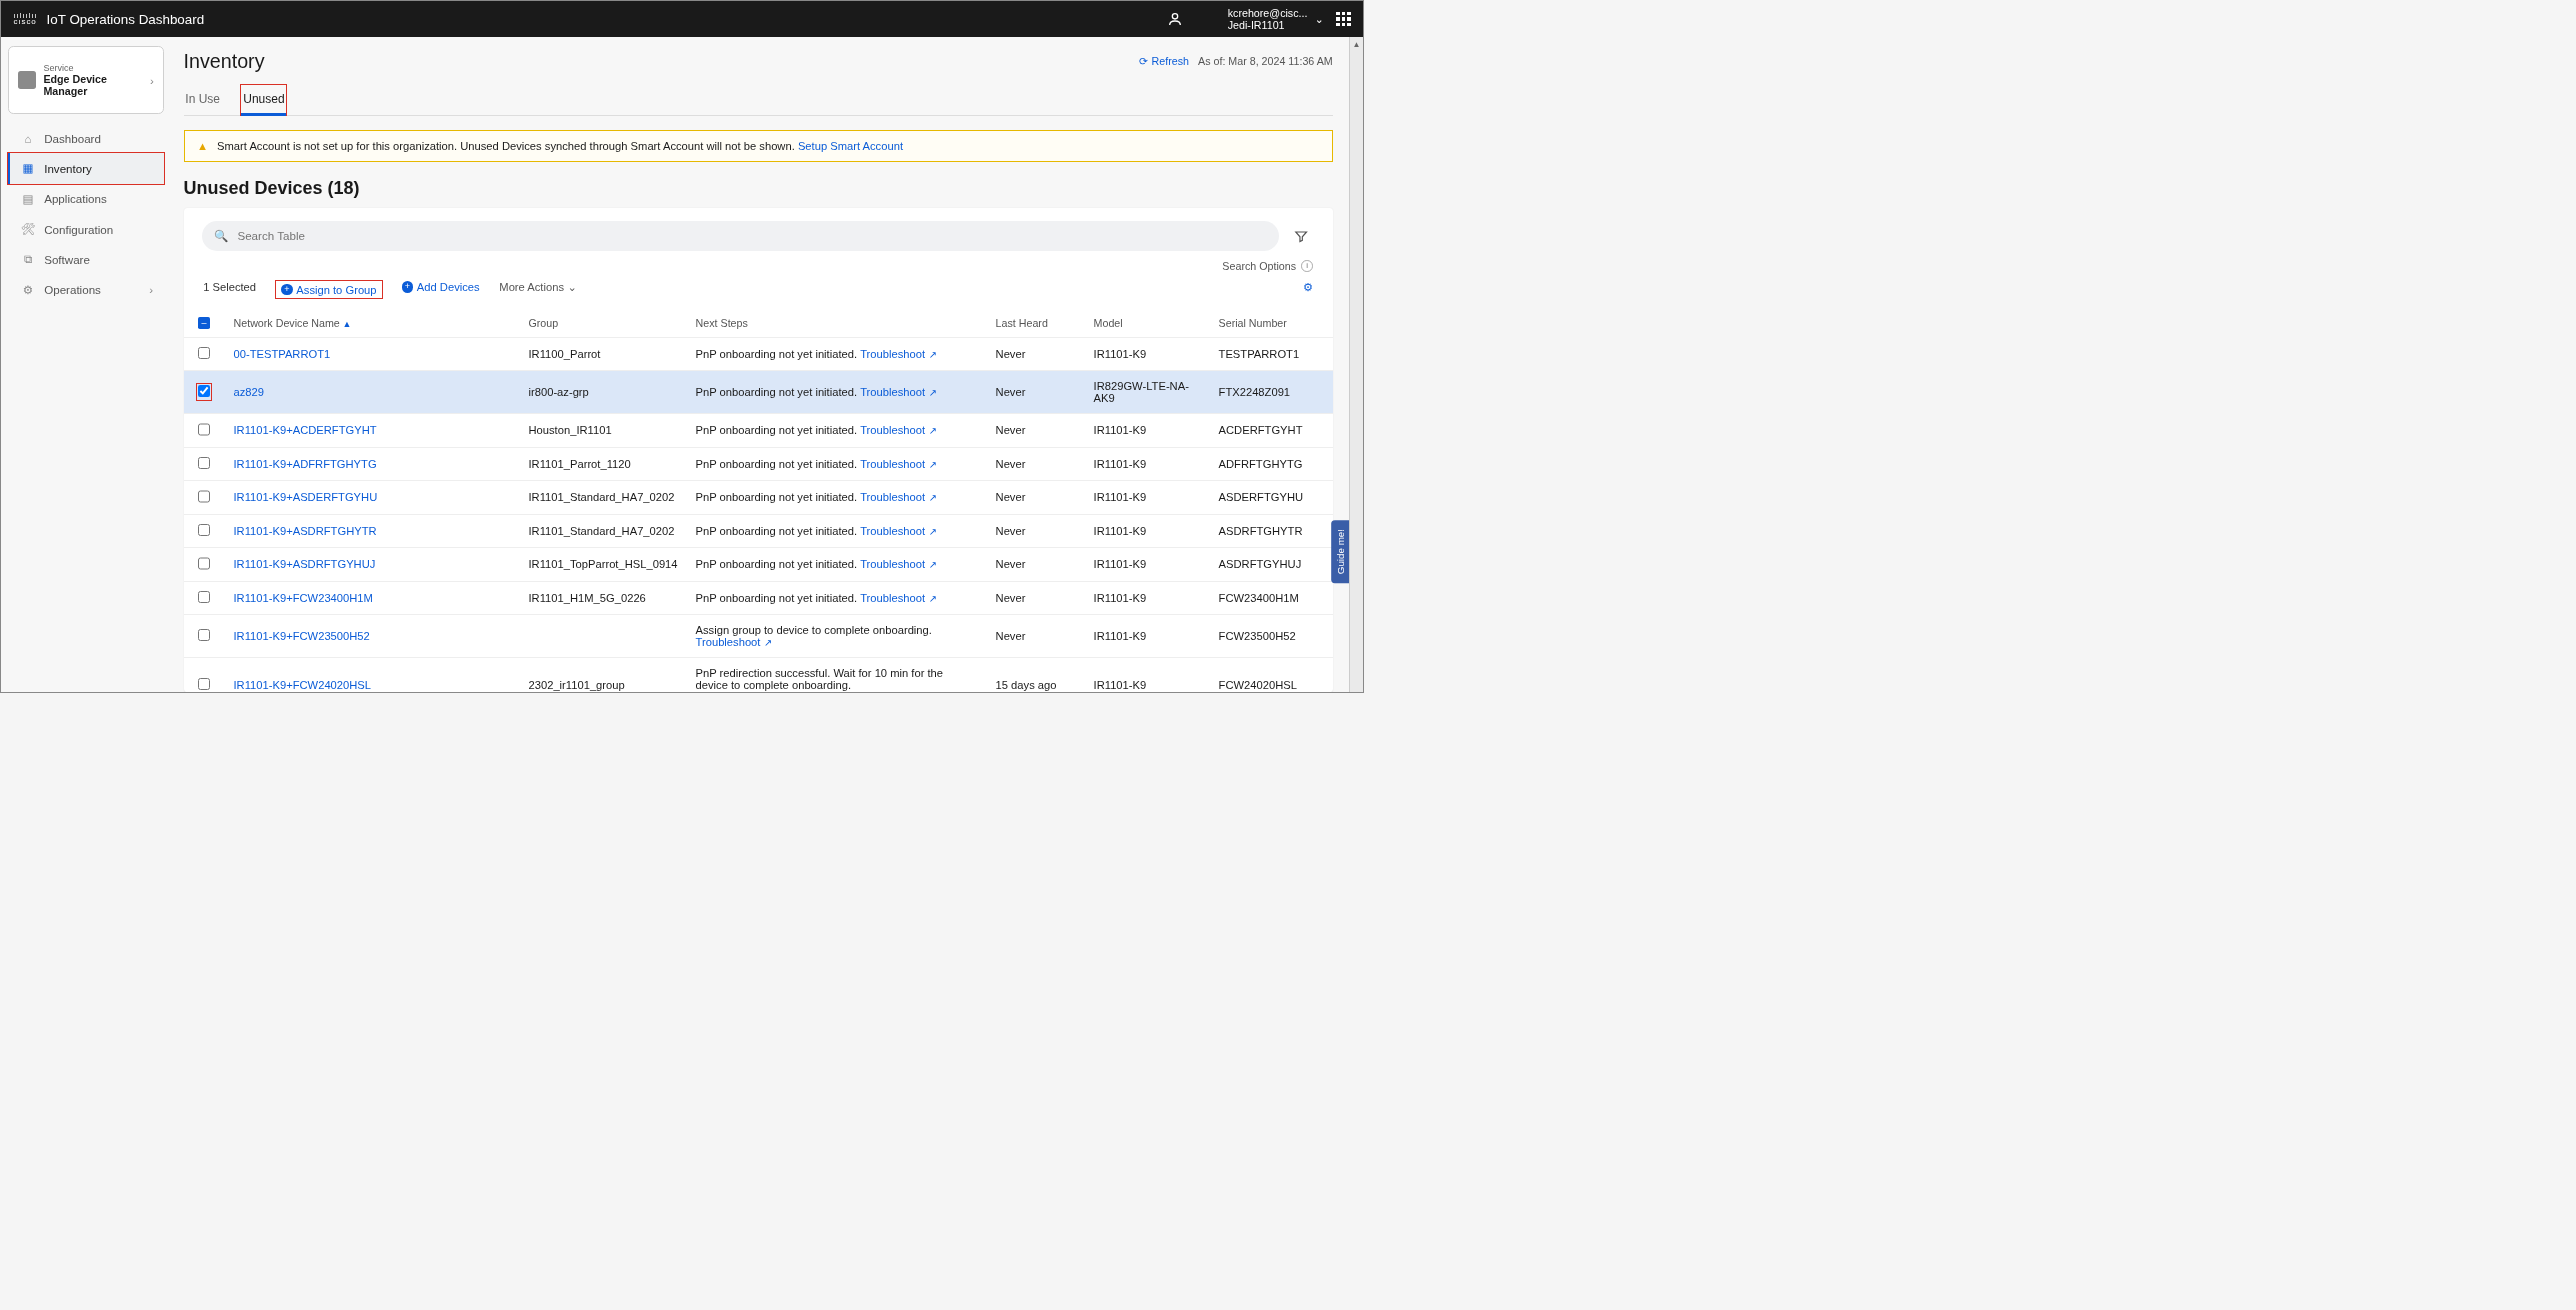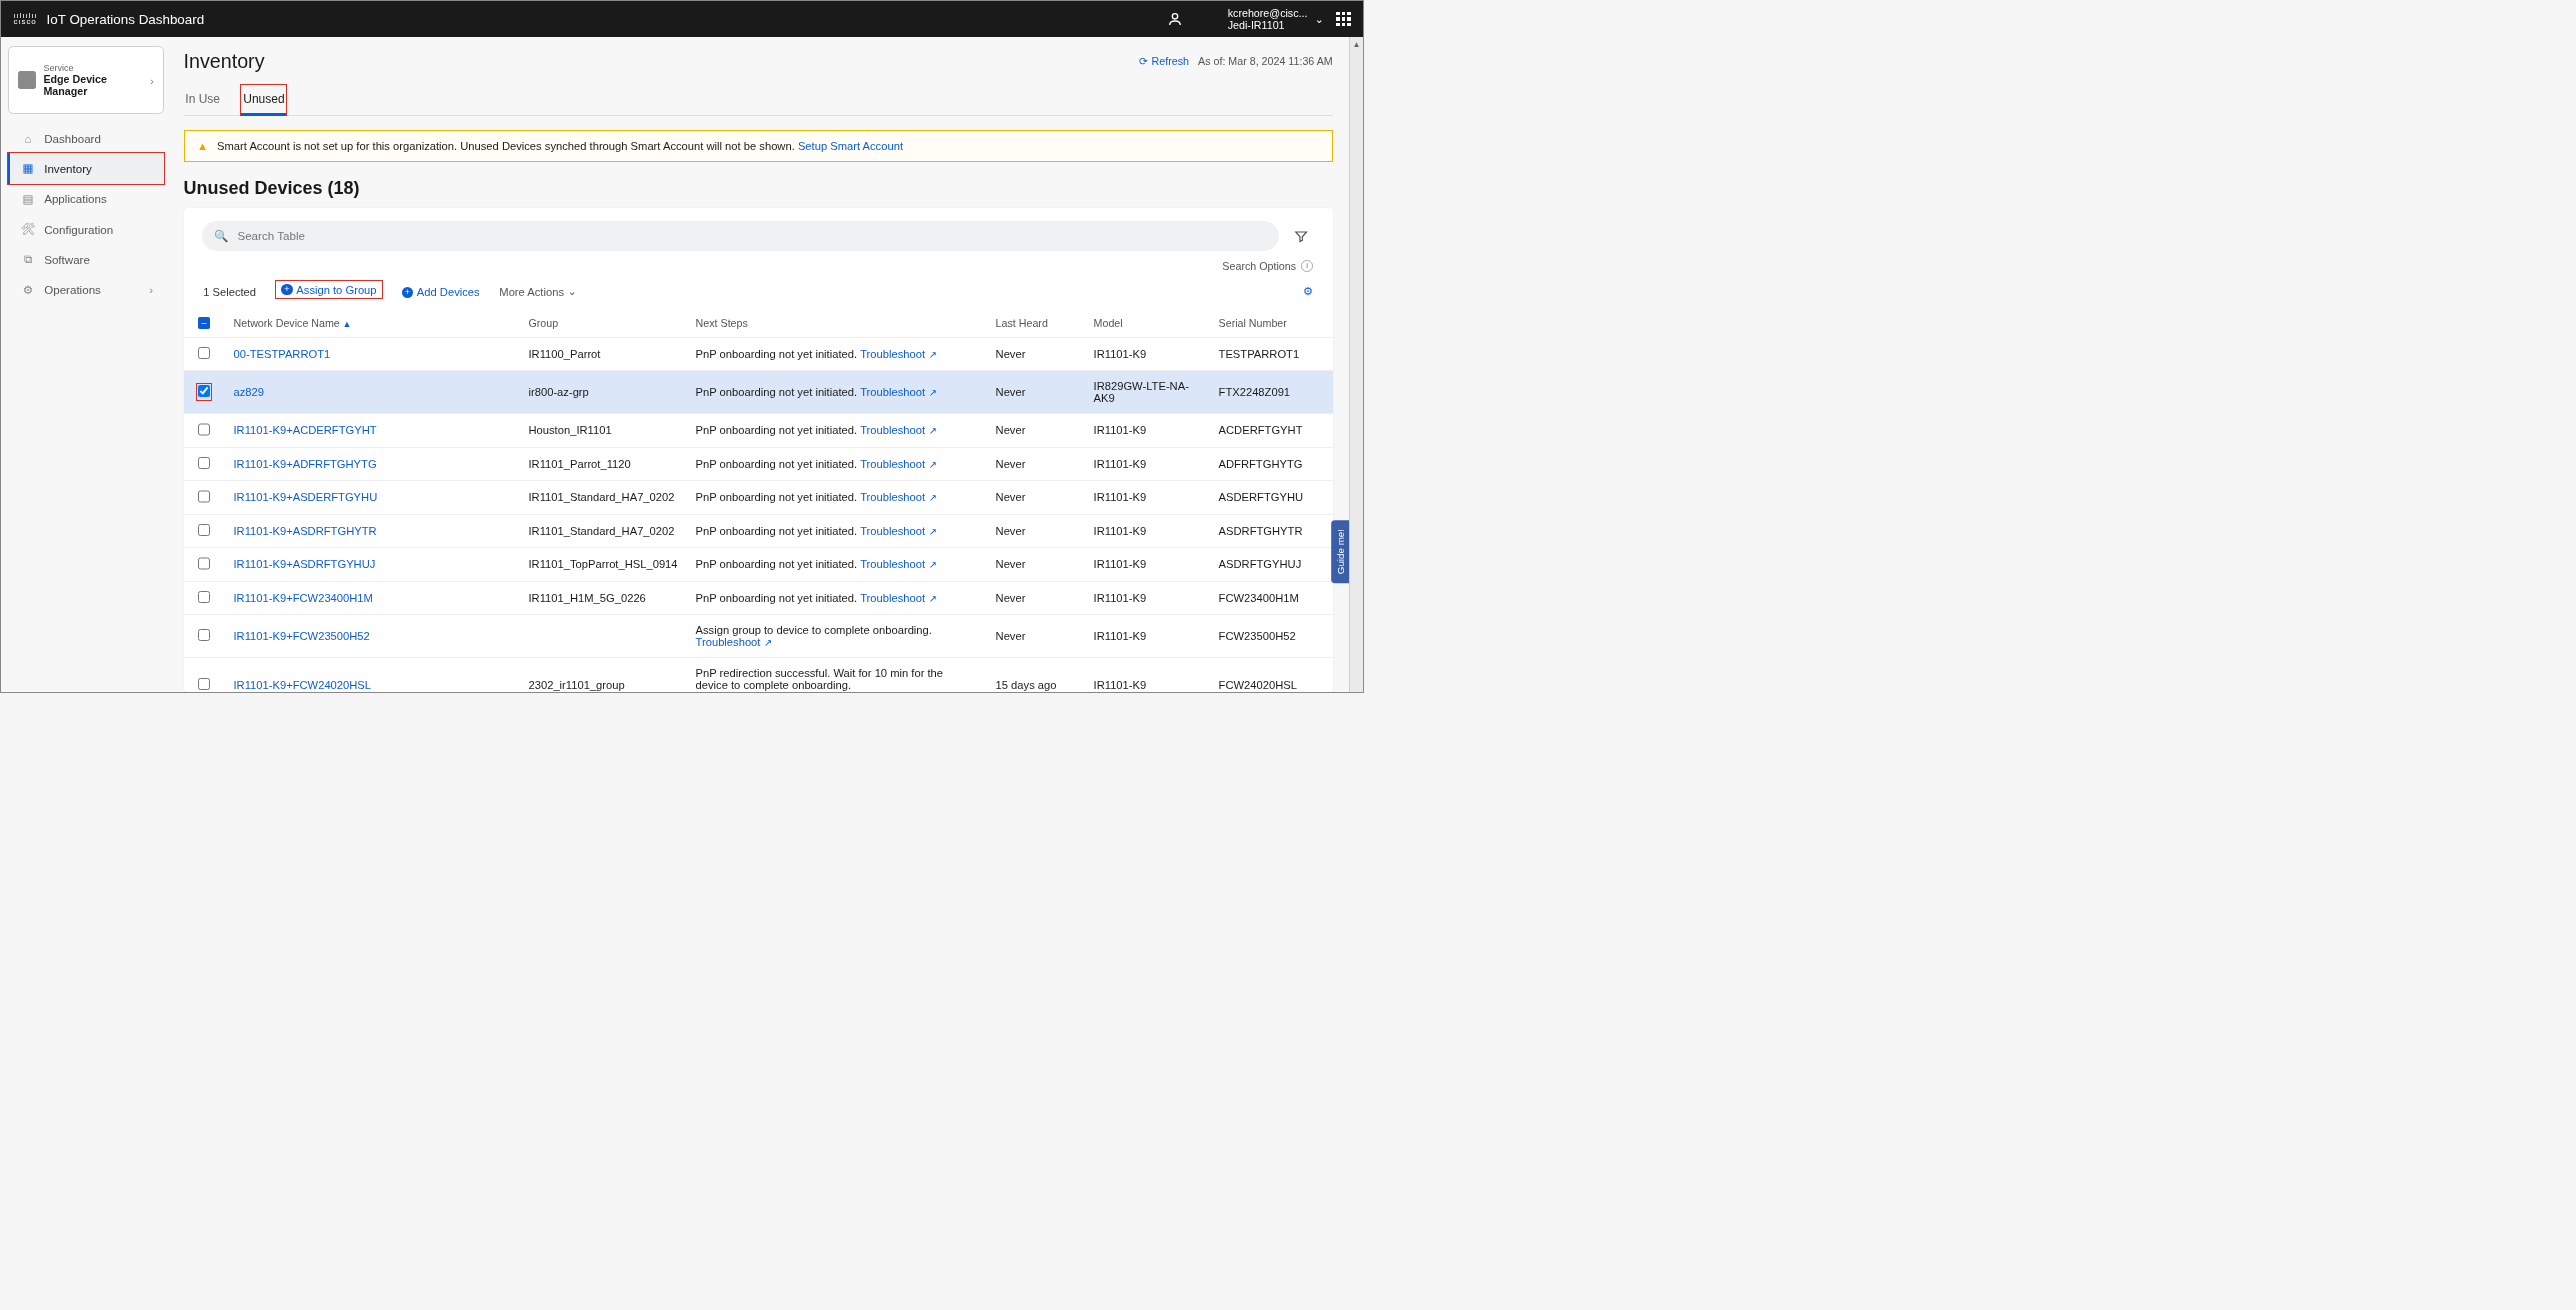--- a/index.html
+++ b/index.html
@@ -38,21 +38,21 @@
 .tab.active::after { content: ""; position: absolute; bottom: -0.9px; left: 0; right: 0; height: 2.7px; background: #0b5cd7; }
 .alert { margin-top: 14.3px; border: 0.9px solid #e6b800; background: #fffdf5; padding: 9px 12.5px; display: flex; align-items: center; gap: 9px; font-size: 11.2px; }
 .alert a { color: #0b5cd7; text-decoration: none; }
 .section-title { margin-top: 16px; font-size: 18px; font-weight: 600; }
 .panel { margin-top: 9px; background: #fff; border-radius: 3.6px; box-shadow: 0 0.9px 1.8px rgba(0,0,0,.08); flex: 1; display: flex; flex-direction: column; overflow: hidden; min-height: 0; }
 .search-row { padding: 12.5px 18px 5.4px; display: flex; align-items: center; gap: 9px; }
 .search-box { flex: 1; background: #f0f1f3; border-radius: 16px; height: 30px; display: flex; align-items: center; padding: 0 12.5px; color: #777; gap: 9px; }
 .search-box input { border: 0; background: transparent; flex: 1; outline: none; font-size: 11.6px; }
 .filter-btn { width: 27px; height: 27px; display: flex; align-items: center; justify-content: center; color: #555; cursor: pointer; }
 .options-row { display: flex; justify-content: flex-end; padding: 3.6px 19.7px 0; font-size: 10.7px; color: #555; gap: 5.4px; }
-.toolbar { display: flex; align-items: flex-end; gap: 19.7px; padding: 9px 19.7px 10.7px; font-size: 11.2px; }
+.toolbar { display: flex; align-items: flex-start; gap: 19.7px; padding: 9px 19.7px 10.7px; font-size: 11.2px; }
 .toolbar .sel { color: #333; }
 .tb-link { color: #0b5cd7; cursor: pointer; display: inline-flex; align-items: center; gap: 3.6px; }
 .tb-plus { width: 11.6px; height: 11.6px; border-radius: 50%; background: #0b5cd7; color: #fff; display: inline-flex; align-items: center; justify-content: center; font-size: 9px; line-height: 1; }
 .more { color: #555; cursor: pointer; display: inline-flex; gap: 3.6px; align-items: center; }
 .toolbar .gear { margin-left: auto; color: #0b5cd7; cursor: pointer; }
 .table-wrap { flex: 1; overflow-y: auto; }
 table { width: 100%; border-collapse: collapse; font-size: 11.2px; }
 thead th { text-align: left; font-weight: 500; color: #555; padding: 7.2px 9px; border-bottom: 0.9px solid #eee; white-space: nowrap; font-size: 10.7px; }
 th.chk, td.chk { width: 41px; text-align: center; }
 tbody td { padding: 9px 9px; border-bottom: 0.9px solid #eee; vertical-align: middle; }

